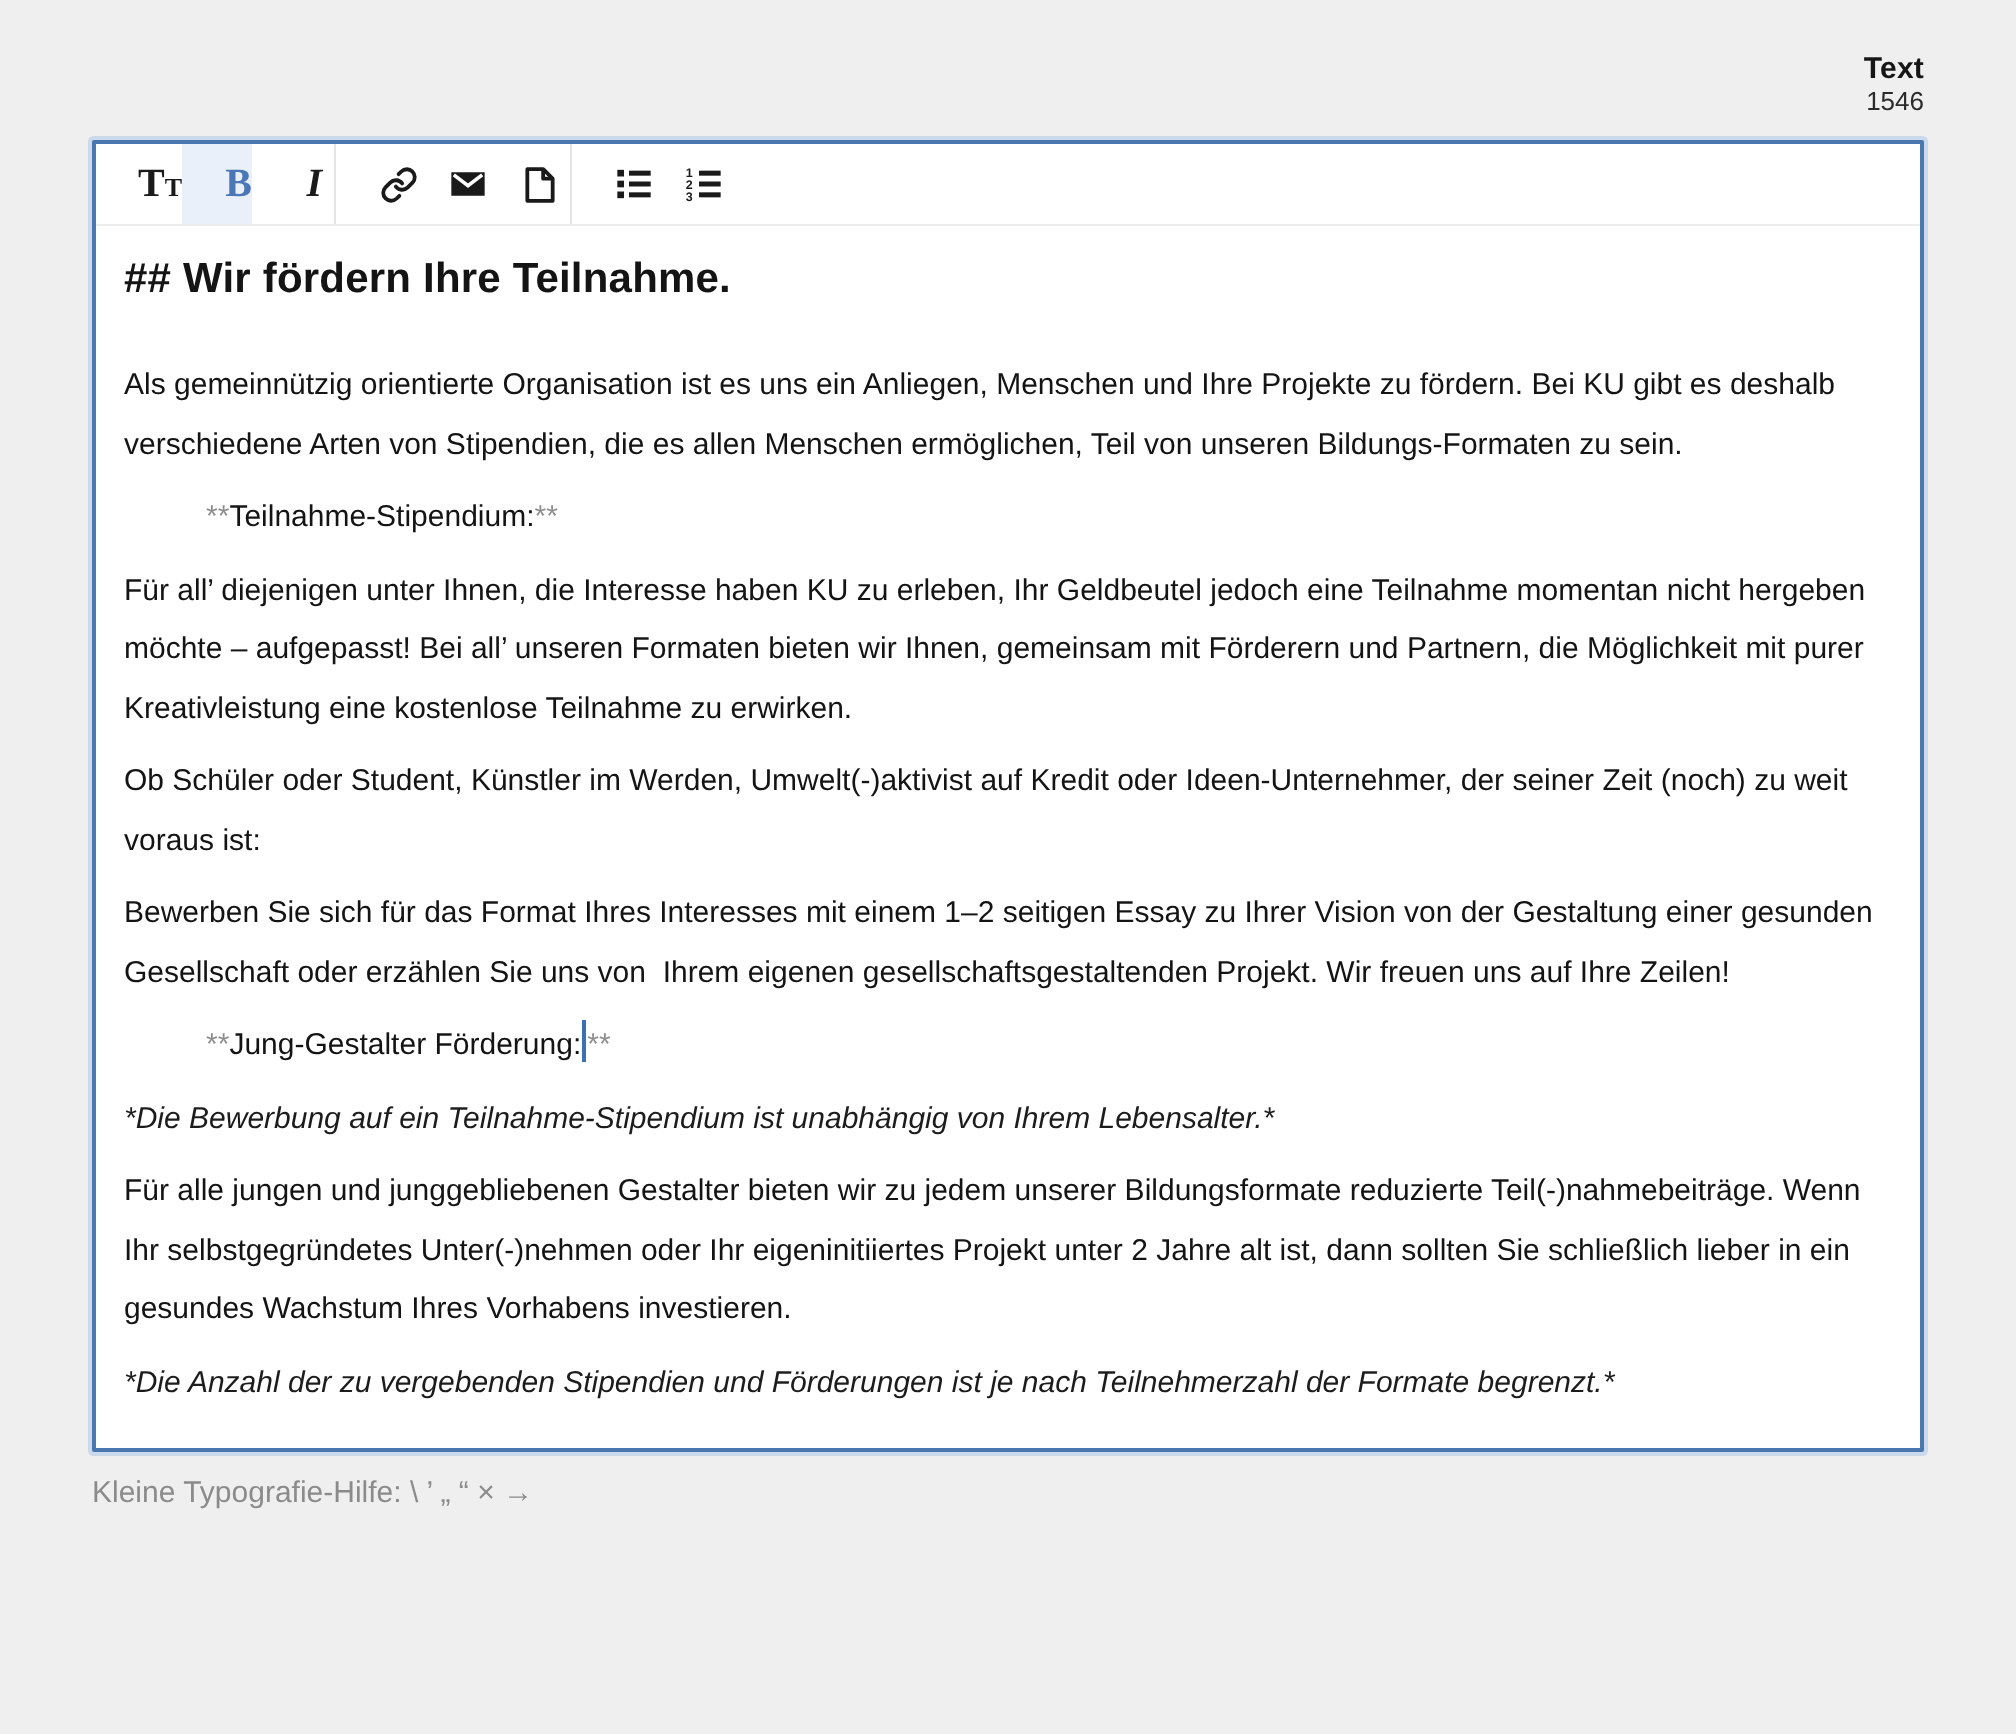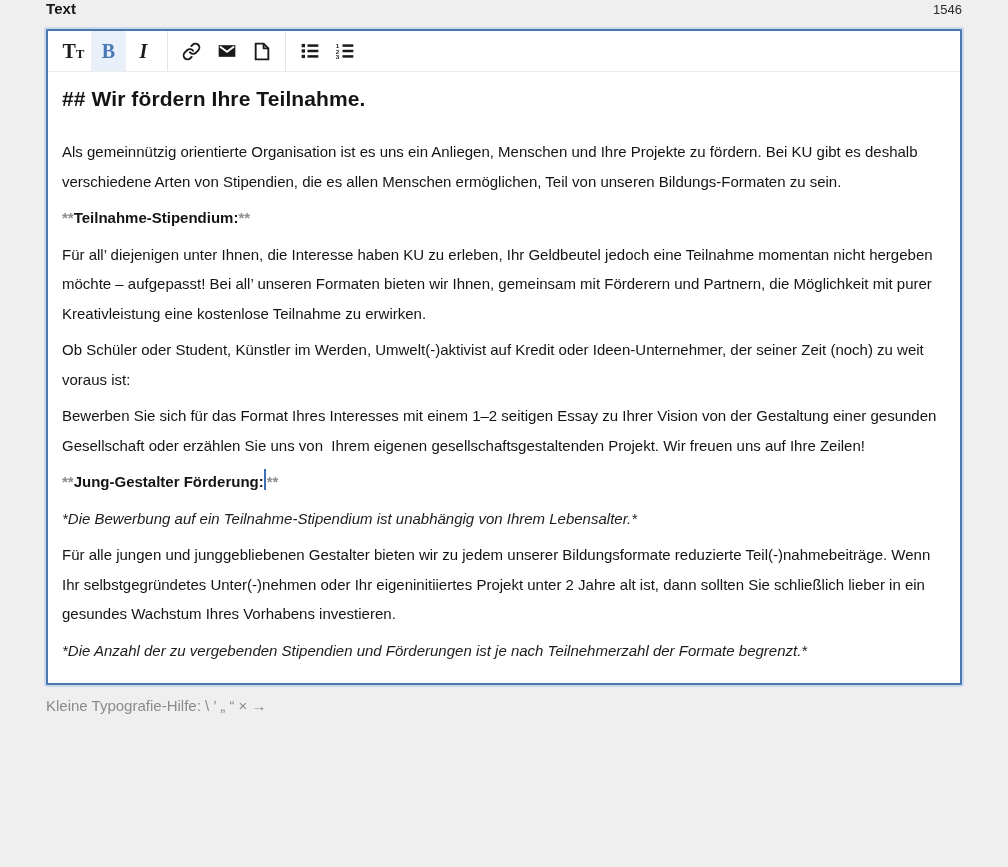--- a/index.html
+++ b/index.html
@@ -8,21 +8,21 @@
     background:#efefef;
     font-family:"Liberation Sans","DejaVu Sans",sans-serif;
     color:#141414;
     -webkit-font-smoothing:antialiased;
   }
   .wrap{padding:0 46px;}
 
   
   .field-header{
     display:flex;justify-content:space-between;align-items:flex-end;
-    margin-bottom:12px;
+    padding-top:26px;margin-bottom:12px;flex-direction:column;
   }
   .field-label{font-size:15px;font-weight:700;color:#161616;letter-spacing:.1px;}
   .field-counter{font-size:13px;color:#2b2b2b;}
 
   
   .editor{
     background:#fff;
     border:2px solid #4a77ad;
     box-shadow:0 0 0 2px #cbd9ec;
     border-radius:1px;
@@ -30,21 +30,21 @@
 
   
   .toolbar{
     display:flex;align-items:stretch;
     height:40px;
     border-bottom:1px solid #ececec;
     padding:0 8px;
   }
   .tb-btn{
     width:35px;height:40px;
-    display:flex;align-items:center;justify-content:center;
+    display:flex;align-items:center;justify-content:flex-end;
     background:transparent;border:none;padding:0;margin:0;
     color:#1a1a1a;cursor:pointer;
   }
   .tb-btn.active{
     background:#e9f0fa;
     color:#4a77b5;
   }
   .tb-divider{width:1px;background:#e4e4e4;margin:0 6px;}
   .glyph-serif{font-family:"Liberation Serif","DejaVu Serif",serif;font-weight:700;font-size:20px;line-height:1;}
   .glyph-italic{font-family:"Liberation Serif","DejaVu Serif",serif;font-style:italic;font-weight:600;font-size:20px;line-height:1;}
@@ -57,21 +57,21 @@
     font-size:15px;
     line-height:29.5px;
     cursor:text;
   }
   .line{margin:0 0 7px;white-space:pre-wrap;}
   .line:last-child{margin-bottom:0;}
   .line-heading{
     font-size:21px;font-weight:700;line-height:32px;margin-bottom:22px;
     letter-spacing:.1px;
   }
-  .line-bold{font-weight:700;}
+  .line-bold{font-weight:400;margin-left:41px;}
   .line-bold .md-marker{color:#8e8e8e;}
   .line-italic{font-style:italic;color:#1c1c1c;}
   .caret{
     display:inline-block;width:2px;height:21px;
     background:#3d6fb4;vertical-align:text-bottom;
     margin-left:0.5px;margin-right:0.5px;
   }
 
   
   .field-footer{

